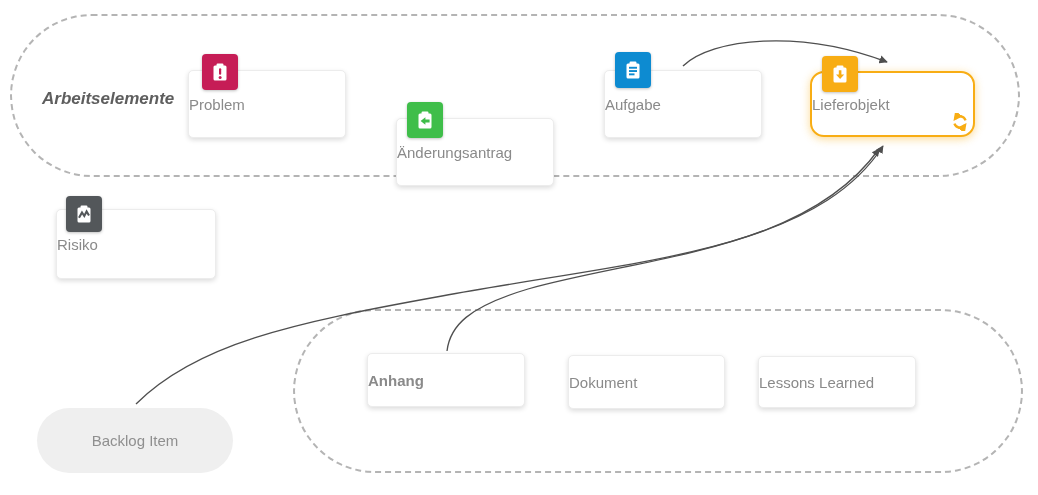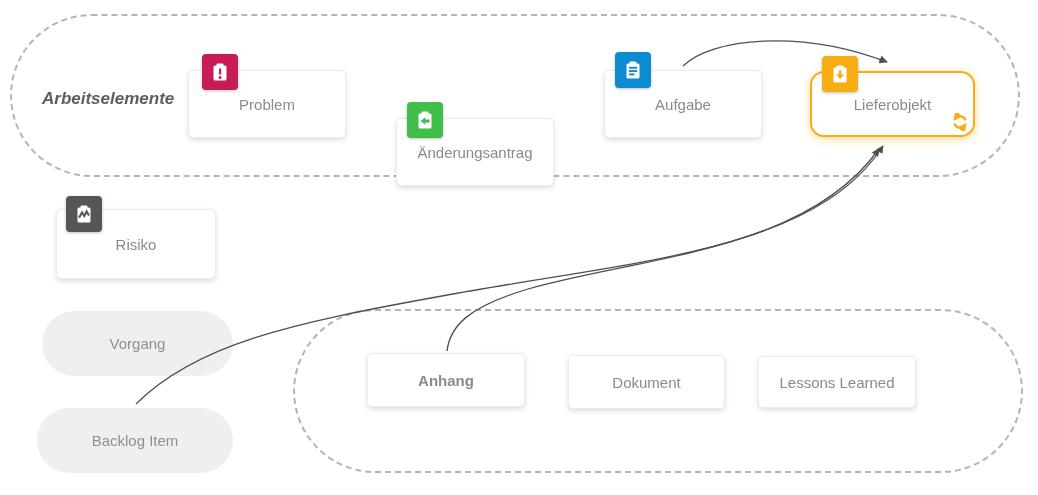--- a/index.html
+++ b/index.html
@@ -9,21 +9,21 @@
   .dashed-group { position:absolute; border:2px dashed #b4b4b4; box-sizing:border-box; }
   .group-work    { left:10px;  top:14px;  width:1010px; height:163px; border-radius:82px; }
   .group-library { left:293px; top:309px; width:730px;  height:164px; border-radius:82px; }
   .group-label { position:absolute; font-style:italic; font-size:17px; color:#5e5e5e; white-space:nowrap; }
   .label-work    { left:42px;  top:89px;font-weight:bold;  }
   .label-library { left:575px; top:416px; }
 
   
   .card { position:absolute; box-sizing:border-box; background:#fff; border:1px solid #ececec;
           border-radius:5px; box-shadow:0 2px 5px rgba(0,0,0,0.14);
-          display:flex; align-items:center; justify-content:center;
+          display:flex; align-items:center; 
           color:#8a8a8a; font-size:15px; cursor:pointer; }
   .card-problem   { left:188px; top:70px;  width:158px; height:68px; }
   .card-change    { left:396px; top:74px;  width:158px; height:68px;margin-top:44px; }
   .card-task      { left:604px; top:70px;  width:158px; height:68px; }
   .card-deliv     { left:810px; top:71px;  width:165px; height:66px;
                     border:2px solid #f8ad14; border-radius:14px;
                     box-shadow:0 2px 8px rgba(248,173,20,0.45); }
   .card-risk      { left:56px;  top:209px; width:160px; height:70px; }
   .card-attach    { left:367px; top:353px; width:158px; height:54px;font-weight:bold; }
   .card-doc       { left:568px; top:355px; width:157px; height:54px; }
@@ -124,23 +124,20 @@
     <span class="node-icon icon-risk">
       <svg width="22" height="22" viewBox="0 0 22 22">
         <rect x="7.5" y="2.5" width="7" height="4" rx="1.2" fill="#fff"></rect>
         <rect x="4.5" y="4.5" width="13" height="15" rx="1.5" fill="#fff"></rect>
         <polyline points="6,14.8 9,9.5 11.3,13 13.6,8.5 16,12.5" fill="none" stroke="currentColor" stroke-width="2.1"></polyline>
       </svg>
     </span>
     <span>Risiko</span>
   </div>
 
-  <div class="pill pill-process">
-    <span>Vorgang</span>
-  </div>
   <div class="pill pill-backlog">
     <span>Backlog Item</span>
   </div>
 
   <div class="card card-attach">
     <span>Anhang</span>
   </div>
   <div class="card card-lessons">
     <span>Lessons Learned</span>
   </div>

